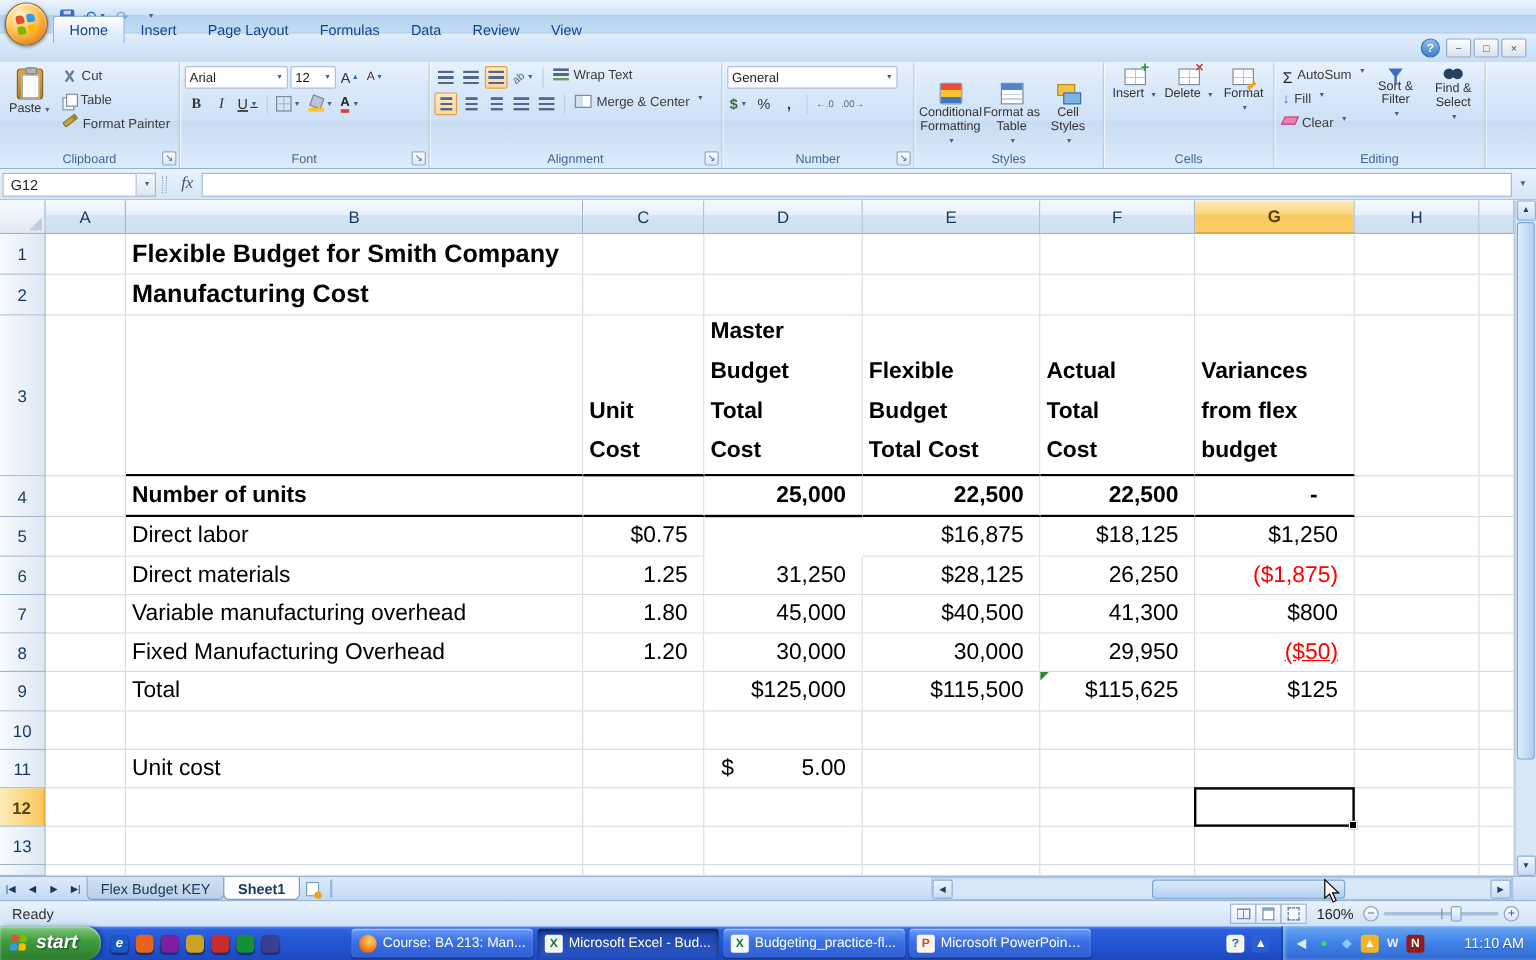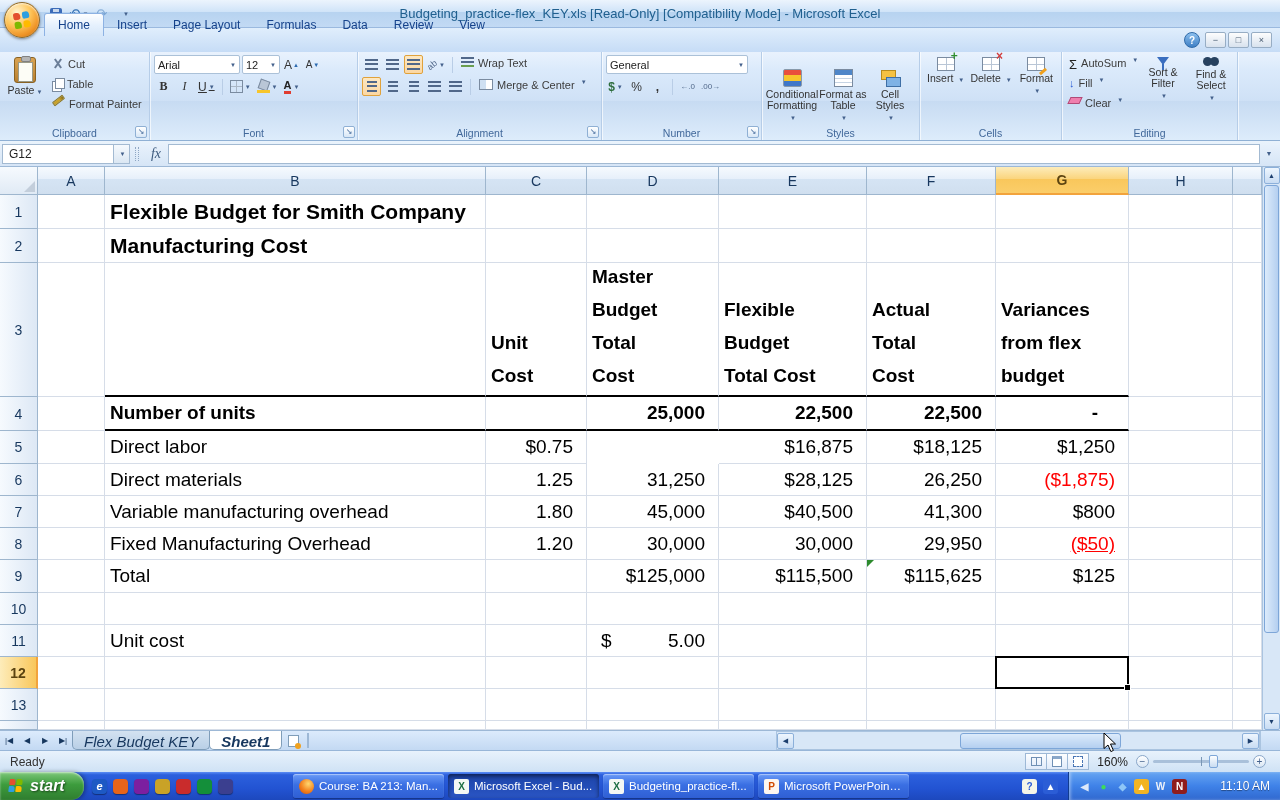--- a/index.html
+++ b/index.html
@@ -182,23 +182,23 @@
     border-radius:2px; color:#1d3f6e; font-size:7px; display:flex; align-items:center; justify-content:center; }
   .vthumb { position:absolute; left:1px; right:1px; top:18px; height:448px;
     background:linear-gradient(90deg,#dcebfb,#b4cff0); border:1px solid #7da6d8; border-radius:3px; }
   .vdown { position:absolute; bottom:0; left:0; right:0; }
 
   
   .tabsrow { position:absolute; left:0; top:730px; width:1280px; height:20px;
     background:linear-gradient(#dcebfc,#c3d9f3); border-top:1px solid #9db8d6; display:flex; align-items:stretch; }
   .navbtn { width:18px; display:flex; align-items:center; justify-content:center; font-size:8px; color:#17375e; }
   .stabs { display:flex; align-items:stretch; }
-  .stab { padding:2px 11px 0; font-size:15px; color:#17375e; display:flex; align-items:center;
+  .stab { padding:2px 11px 0; font-size:12px; color:#17375e; display:flex; align-items:center;
     background:linear-gradient(#d3e2f1,#b9cfe6); border:1px solid #7f9db9; border-top:none;
-    border-radius:0 0 5px 5px; margin-right:-1px;font-style:italic; }
+    border-radius:0 0 5px 5px; margin-right:-1px; }
   .stab.active { background:#fff; font-weight:bold; z-index:2; }
   .addtab { width:24px; display:flex; align-items:center; justify-content:center; }
   .addtab i { width:11px; height:12px; background:#fff; border:1px solid #7f9db9; position:relative; display:block; }
   .addtab i::after { content:""; position:absolute; right:-3px; bottom:-3px; width:6px; height:6px; background:#f0a11e; border-radius:50%; }
   .tsplit { width:7px; margin:2px 2px; border-left:2px solid #9db8d6; }
   .hscroll { width:484px; margin-left:auto; display:flex; align-items:center; background:#d8e7f7; border:1px solid #aac4e0; }
   .harr { width:17px; height:16px; background:linear-gradient(#eef6fe,#c8dcf3); border:1px solid #8cb0da; border-radius:2px;
     color:#1d3f6e; font-size:7px; display:flex; align-items:center; justify-content:center; }
   .htrack { flex:1; position:relative; height:16px; }
   .hthumb { position:absolute; top:0; height:16px; left:37%; width:36%;
@@ -263,21 +263,20 @@
   .trico { width:15px; height:15px; border-radius:3px; display:flex; align-items:center; justify-content:center;
     font-size:10px; font-weight:bold; }
   .clock { margin-left:auto; color:#fff; font-size:12px; padding-right:10px; text-shadow:0 1px 1px rgba(0,0,0,.4); }
 
   .cursor { position:absolute; left:1103px; top:732px; z-index:999; }
 </style>
 </head>
 <body>
 
 <div class="titlebar">
-  <div class="title-text">Budgeting_practice-flex_KEY.xls  [Read-Only]  [Compatibility Mode] -  Microsoft Excel</div>
   <div class="qat">
     <div class="qbtn">
         <span class="saveic"></span>
       </div>
     <div class="qbtn">
         <span class="undoic">↶</span>
         <span class="dd">▼</span>
       </div>
     <div class="qbtn dis">
         <span class="undoic">↷</span>

